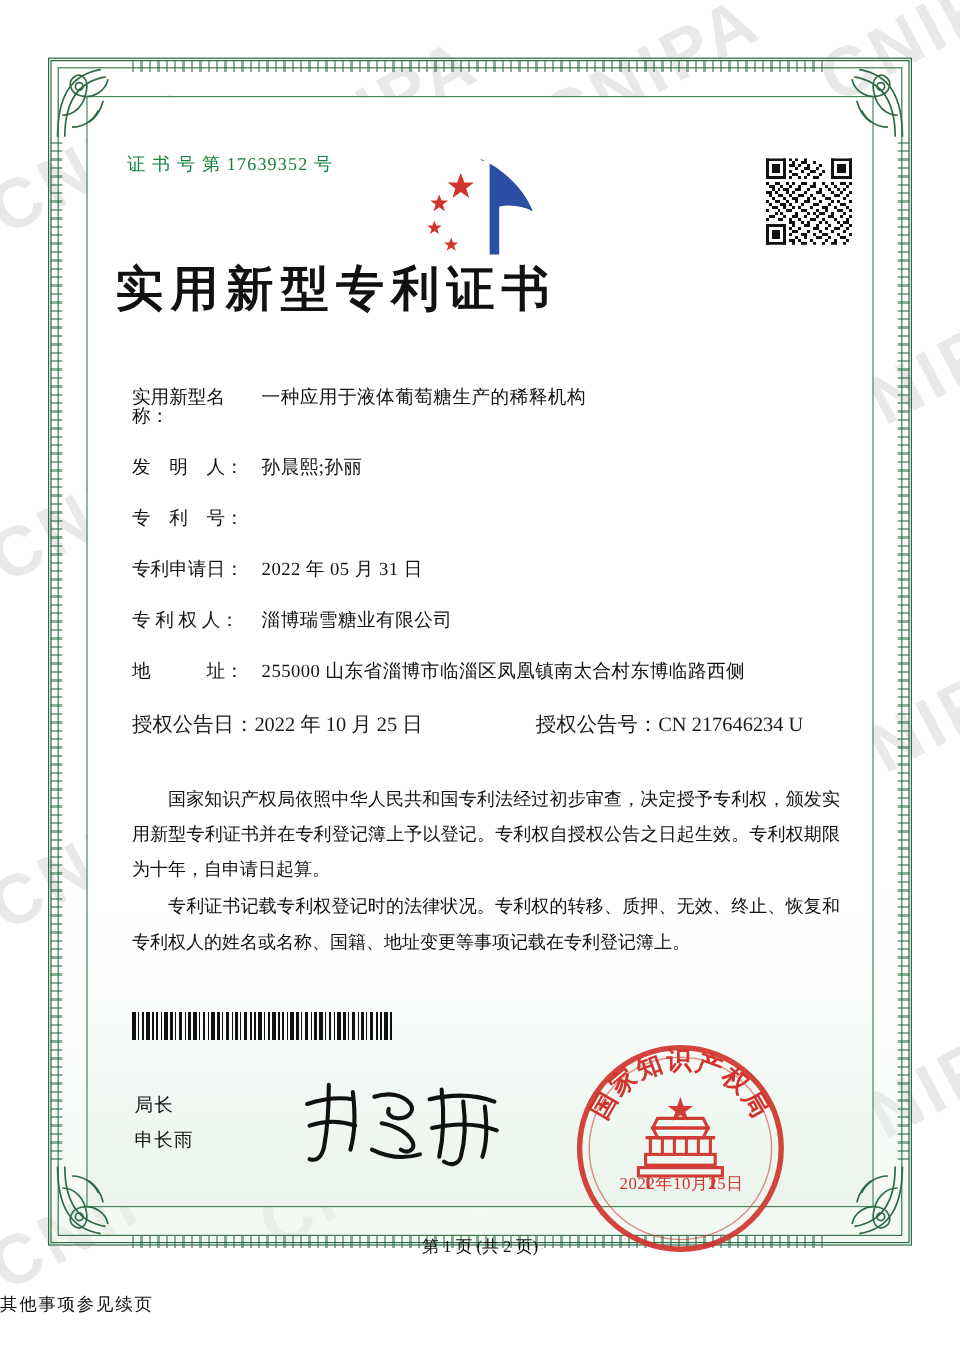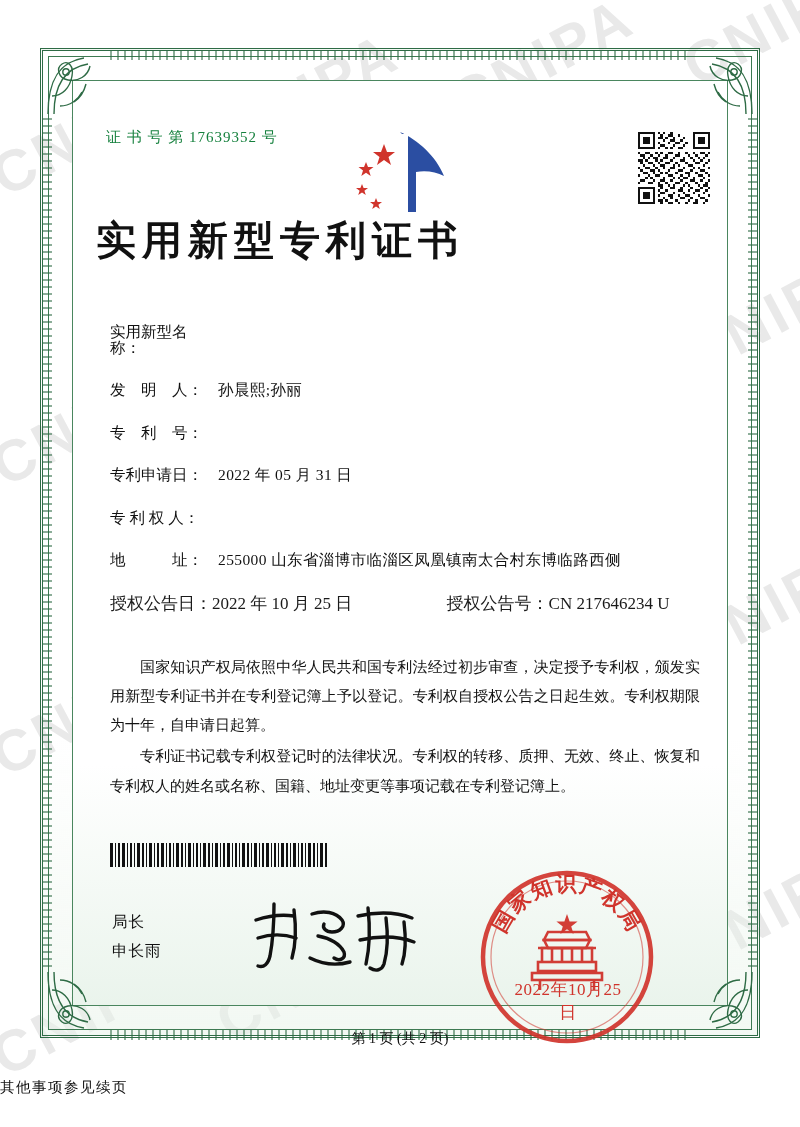--- a/index.html
+++ b/index.html
@@ -219,21 +219,21 @@
     left: 476px; top: 866px;
     width: 182px; height: 182px;
     z-index: 5;
   }
   .seal-date {
     position: absolute;
     left: 508px; top: 978px;
     width: 120px;
     text-align: center;
     color: #d0342c;
-    font-size: 17px;
+    font-size: 14px;
     letter-spacing: 0.5px;
     z-index: 6;
     font-family: "Liberation Serif", serif;
   }
 
   .page-number {
     position: absolute;
     left: 0; top: 1030px;
     width: 800px;
     text-align: center;
@@ -554,38 +554,40 @@
   <div class="content">
 
     <div class="cert-no">证 书 号 第 17639352 号</div>
 
     <div class="title">实用新型专利证书</div>
 
     <div class="fields">
 
       <div class="field">
         <div class="f-label">实用新型名称：</div>
+        <div class="f-value">一种应用于液体葡萄糖生产的稀释机构</div>
       </div>
 
       <div class="field">
         <div class="f-label">发　明　人：</div>
         <div class="f-value">孙晨熙;孙丽</div>
       </div>
 
       <div class="field">
         <div class="f-label">专　利　号：</div>
       </div>
 
       <div class="field">
         <div class="f-label">专利申请日：</div>
         <div class="f-value">2022 年 05 月 31 日</div>
       </div>
 
       <div class="field">
         <div class="f-label">专 利 权 人：</div>
+        <div class="f-value">淄博瑞雪糖业有限公司</div>
       </div>
 
       <div class="field">
         <div class="f-label">地　　　址：</div>
         <div class="f-value">255000  山东省淄博市临淄区凤凰镇南太合村东博临路西侧</div>
       </div>
 
       <div class="field-inline">
         <div class="fi-a">
           <span>授权公告日：</span><span>2022 年 10 月 25 日</span>

